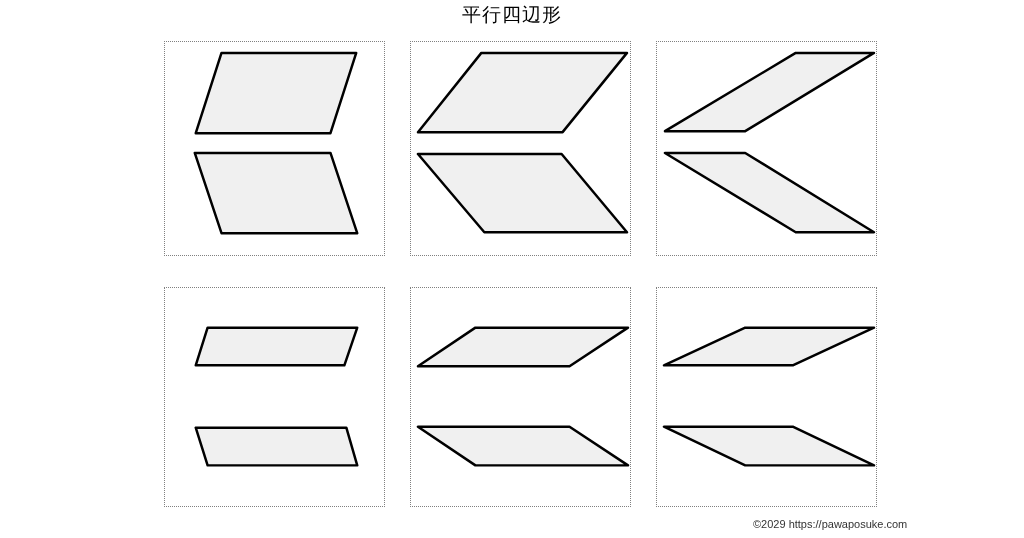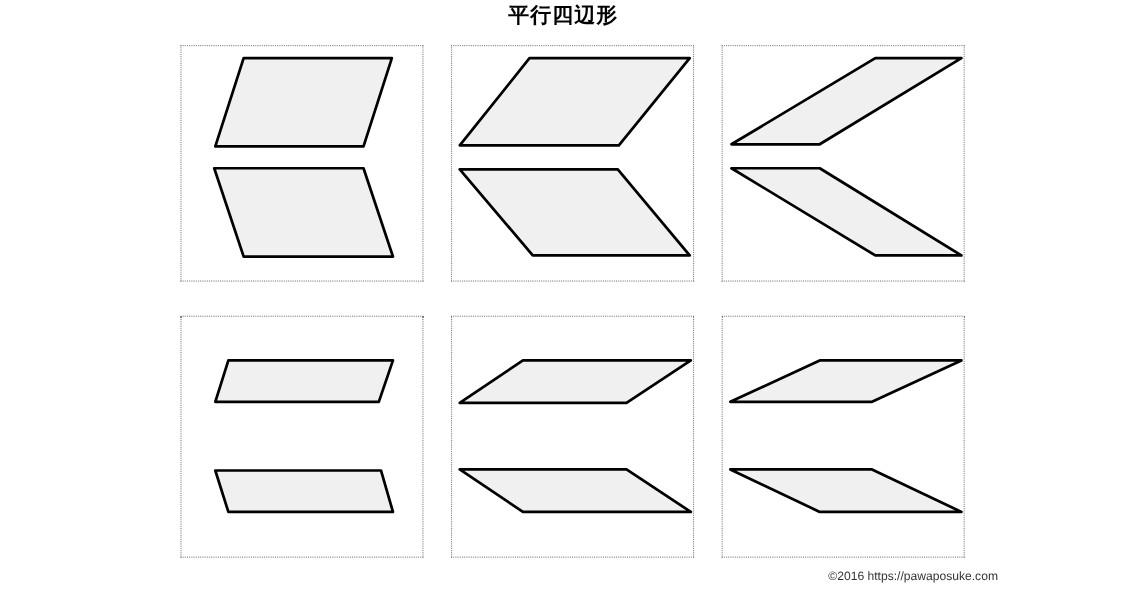--- a/index.html
+++ b/index.html
@@ -19,21 +19,21 @@
   }
   .page-title {
     position: absolute;
     top: 3px;
     left: 0;
     width: 100%;
     margin: 0;
     text-align: center;
     font-size: 19px;
     line-height: 24px;
-    font-weight: bold;
+    font-weight: normal;
     color: var(--title-color, #000000);
     letter-spacing: 1px;
   }
   .card {
     position: absolute;
     box-sizing: border-box;
     border: 1px dotted var(--card-border, #808080);
     background: #ffffff;
   }
   .card svg {
@@ -87,14 +87,14 @@
         </svg>
       </div>
       <div class="card" style="left: 656px; top: 287px; width: 221px; height: 220px;">
         <svg width="219" height="218" viewBox="0 0 221 220">
           <polygon points="89,40 219,40 137,78 7,78" fill="#f0f0f0" stroke="#000000" stroke-width="2.5" stroke-linejoin="round"></polygon>
           <polygon points="7,140 137,140 219,179 89,179" fill="#f0f0f0" stroke="#000000" stroke-width="2.5" stroke-linejoin="round"></polygon>
         </svg>
       </div>
     </div>
 
-  <div class="copyright">©2016 https://pawaposuke.com</div>
+  <div class="copyright">©2029 https://pawaposuke.com</div>
 </div>
 
 </body></html>

